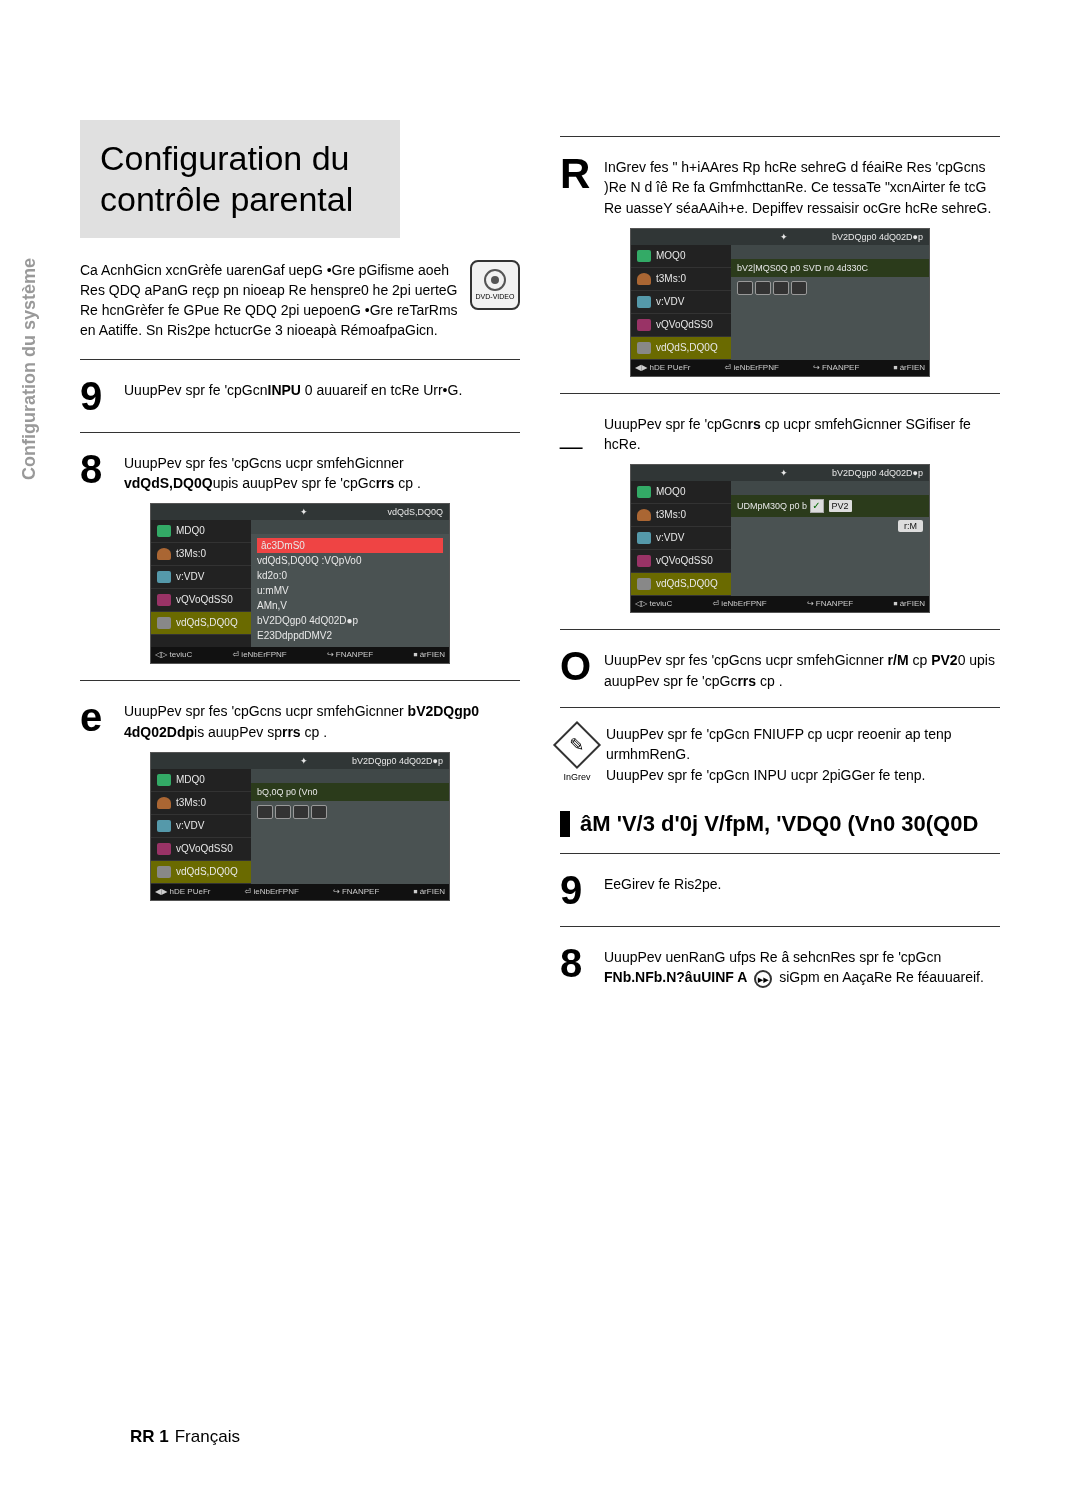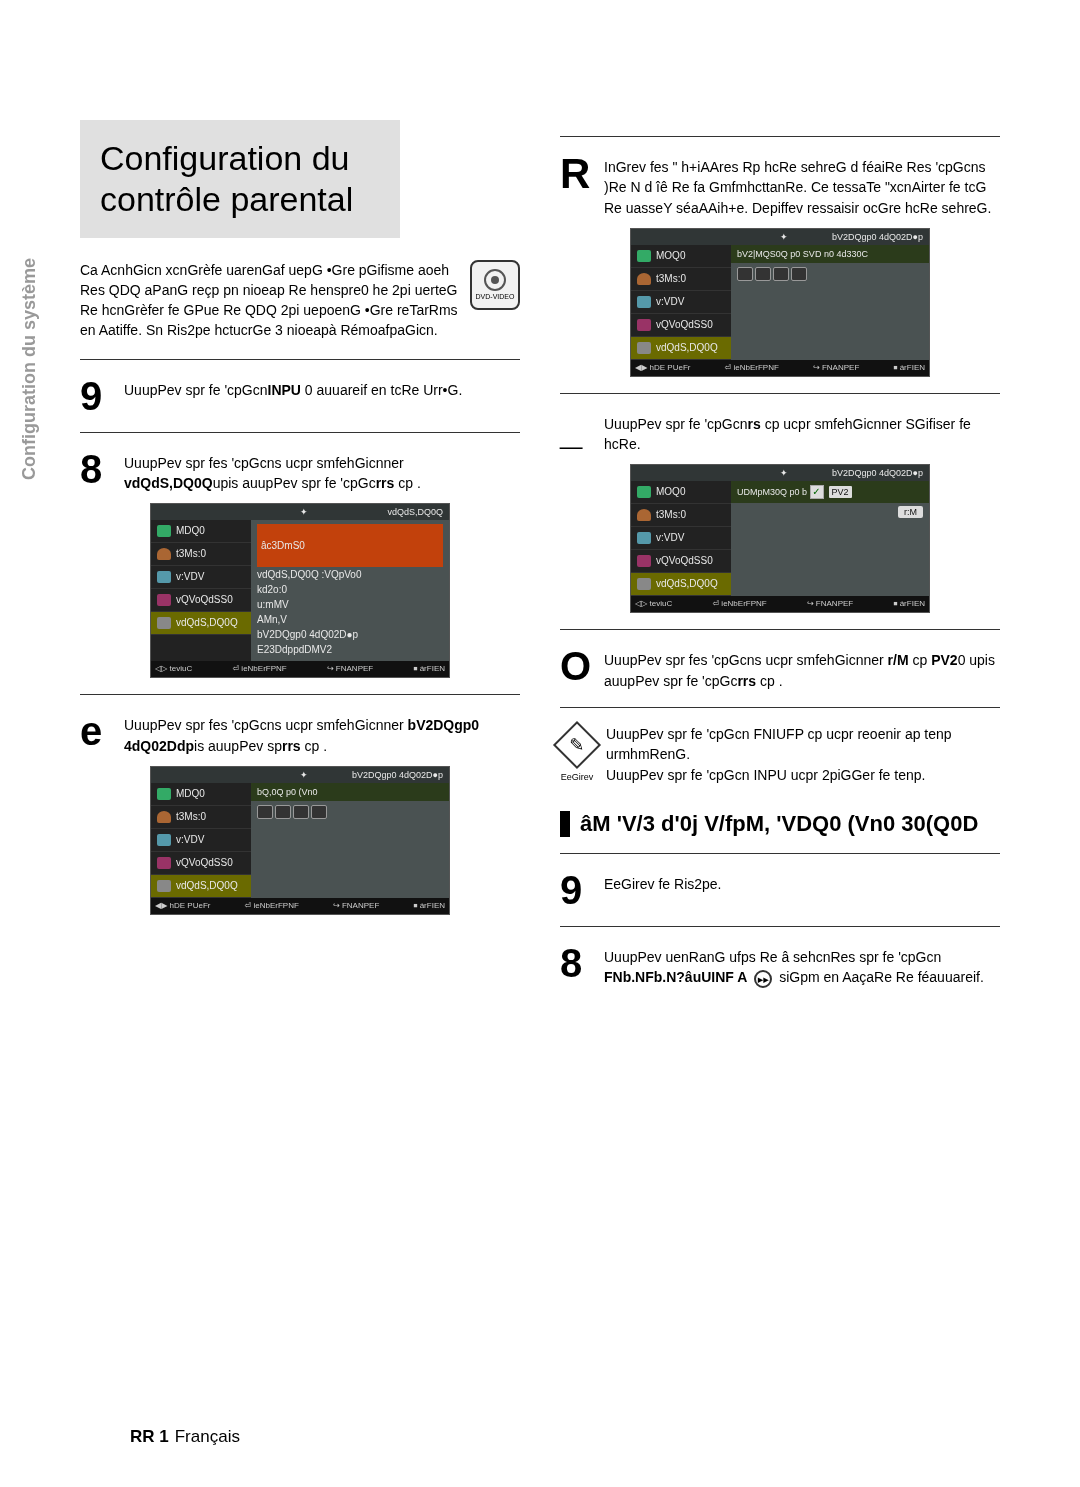--- a/index.html
+++ b/index.html
@@ -112,23 +112,23 @@
   }
   .ui-side-item.sel { background: #6a6a00; }
   .ui-icon {
     width: 14px; height: 12px; display:inline-block; background:#888; border-radius:2px;
   }
   .ui-icon.photo { background:#3a6; }
   .ui-icon.music { background:#a63; border-radius:50% 50% 2px 2px; }
   .ui-icon.movie { background:#59a; }
   .ui-icon.divx { background:#936; }
   .ui-icon.setup { background:#888; }
-  .ui-main { flex:1; background:#4a5252; padding: 4px 6px; }
+  .ui-main { flex:1; background:#4a5252; padding: 4px 6px; margin-top: 14px; }
   .ui-main-item { padding: 2px 0; }
-  .ui-main-item.sel { background:#c2410c; padding:16px 4px; }
+  .ui-main-item.sel { background:#ef4444; padding:2px 4px; }
   .ui-highlight-row { background:#2b3b1b; padding:4px 6px; margin: -4px -6px 4px -6px; font-size:9px; }
   .ui-btns { margin-top: 4px; }
   .ui-btns span {
     display:inline-block; width:16px; height:14px; border:1px solid #999; background:#333; border-radius:2px; margin-right:2px;
   }
   .ui-foot {
     background:#111; color:#ccc; font-size:8px; padding:3px 4px;
     display:flex; justify-content:space-between; gap:4px;
   }
   .ui-foot span { white-space:nowrap; }
@@ -395,21 +395,21 @@
       <div class="step-num">O</div>
       <div class="step-text">
         <span>UuupPev spr fes 'cpGcns       ucpr smfehGicnner </span><span class="b">r/M</span><span> cp </span><span class="b">PV2</span><span>0 upis auupPev spr fe 'cpGc</span><span class="b">rrs</span><span>  cp     .</span>
       </div>
     </div>
 
     <hr class="sep">
     <div class="note-row">
       <div>
         <div class="note-icon"></div>
-        <div class="note-label">EeGirev</div>
+        <div class="note-label">InGrev</div>
       </div>
       <div class="note-text">
         <span>UuupPev spr fe 'cpGcn</span> <span class="b">FNIUFP</span><span>  cp       ucpr reoenir ap tenp urmhmRenG.</span><br>
         <span>UuupPev spr fe 'cpGcn</span> <span class="b">INPU</span><span>  ucpr 2piGGer fe tenp.</span>
       </div>
     </div>
 
     <div class="subhead-row">
       <div class="subhead-bar"></div>
       <div class="subhead">âM 'V/3 d'0j V/fpM, 'VDQ0 (Vn0 30(Q0D</div>

